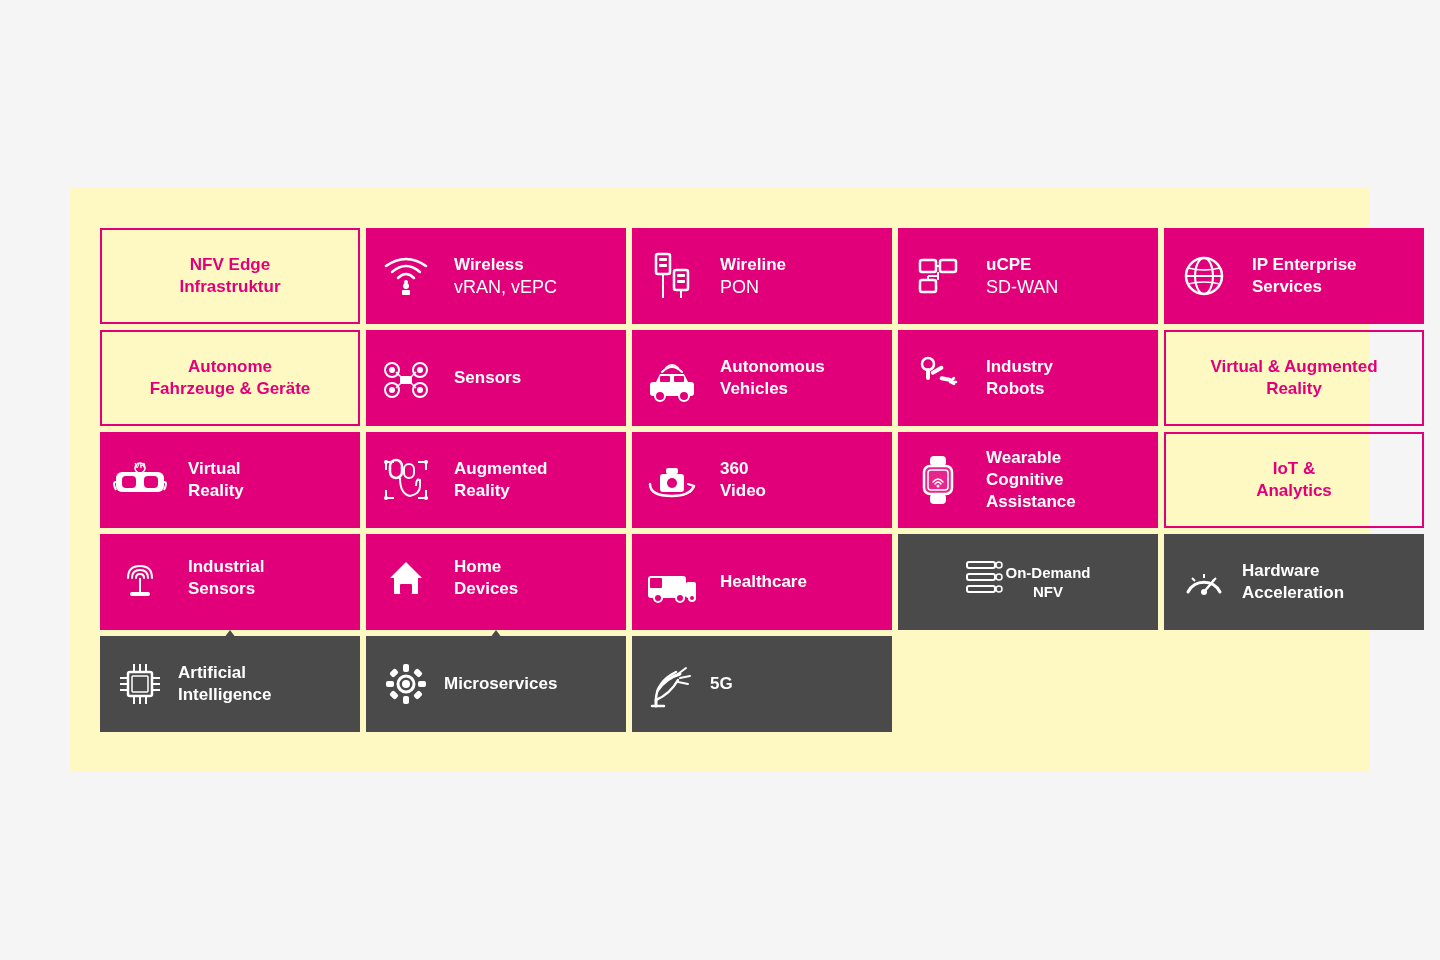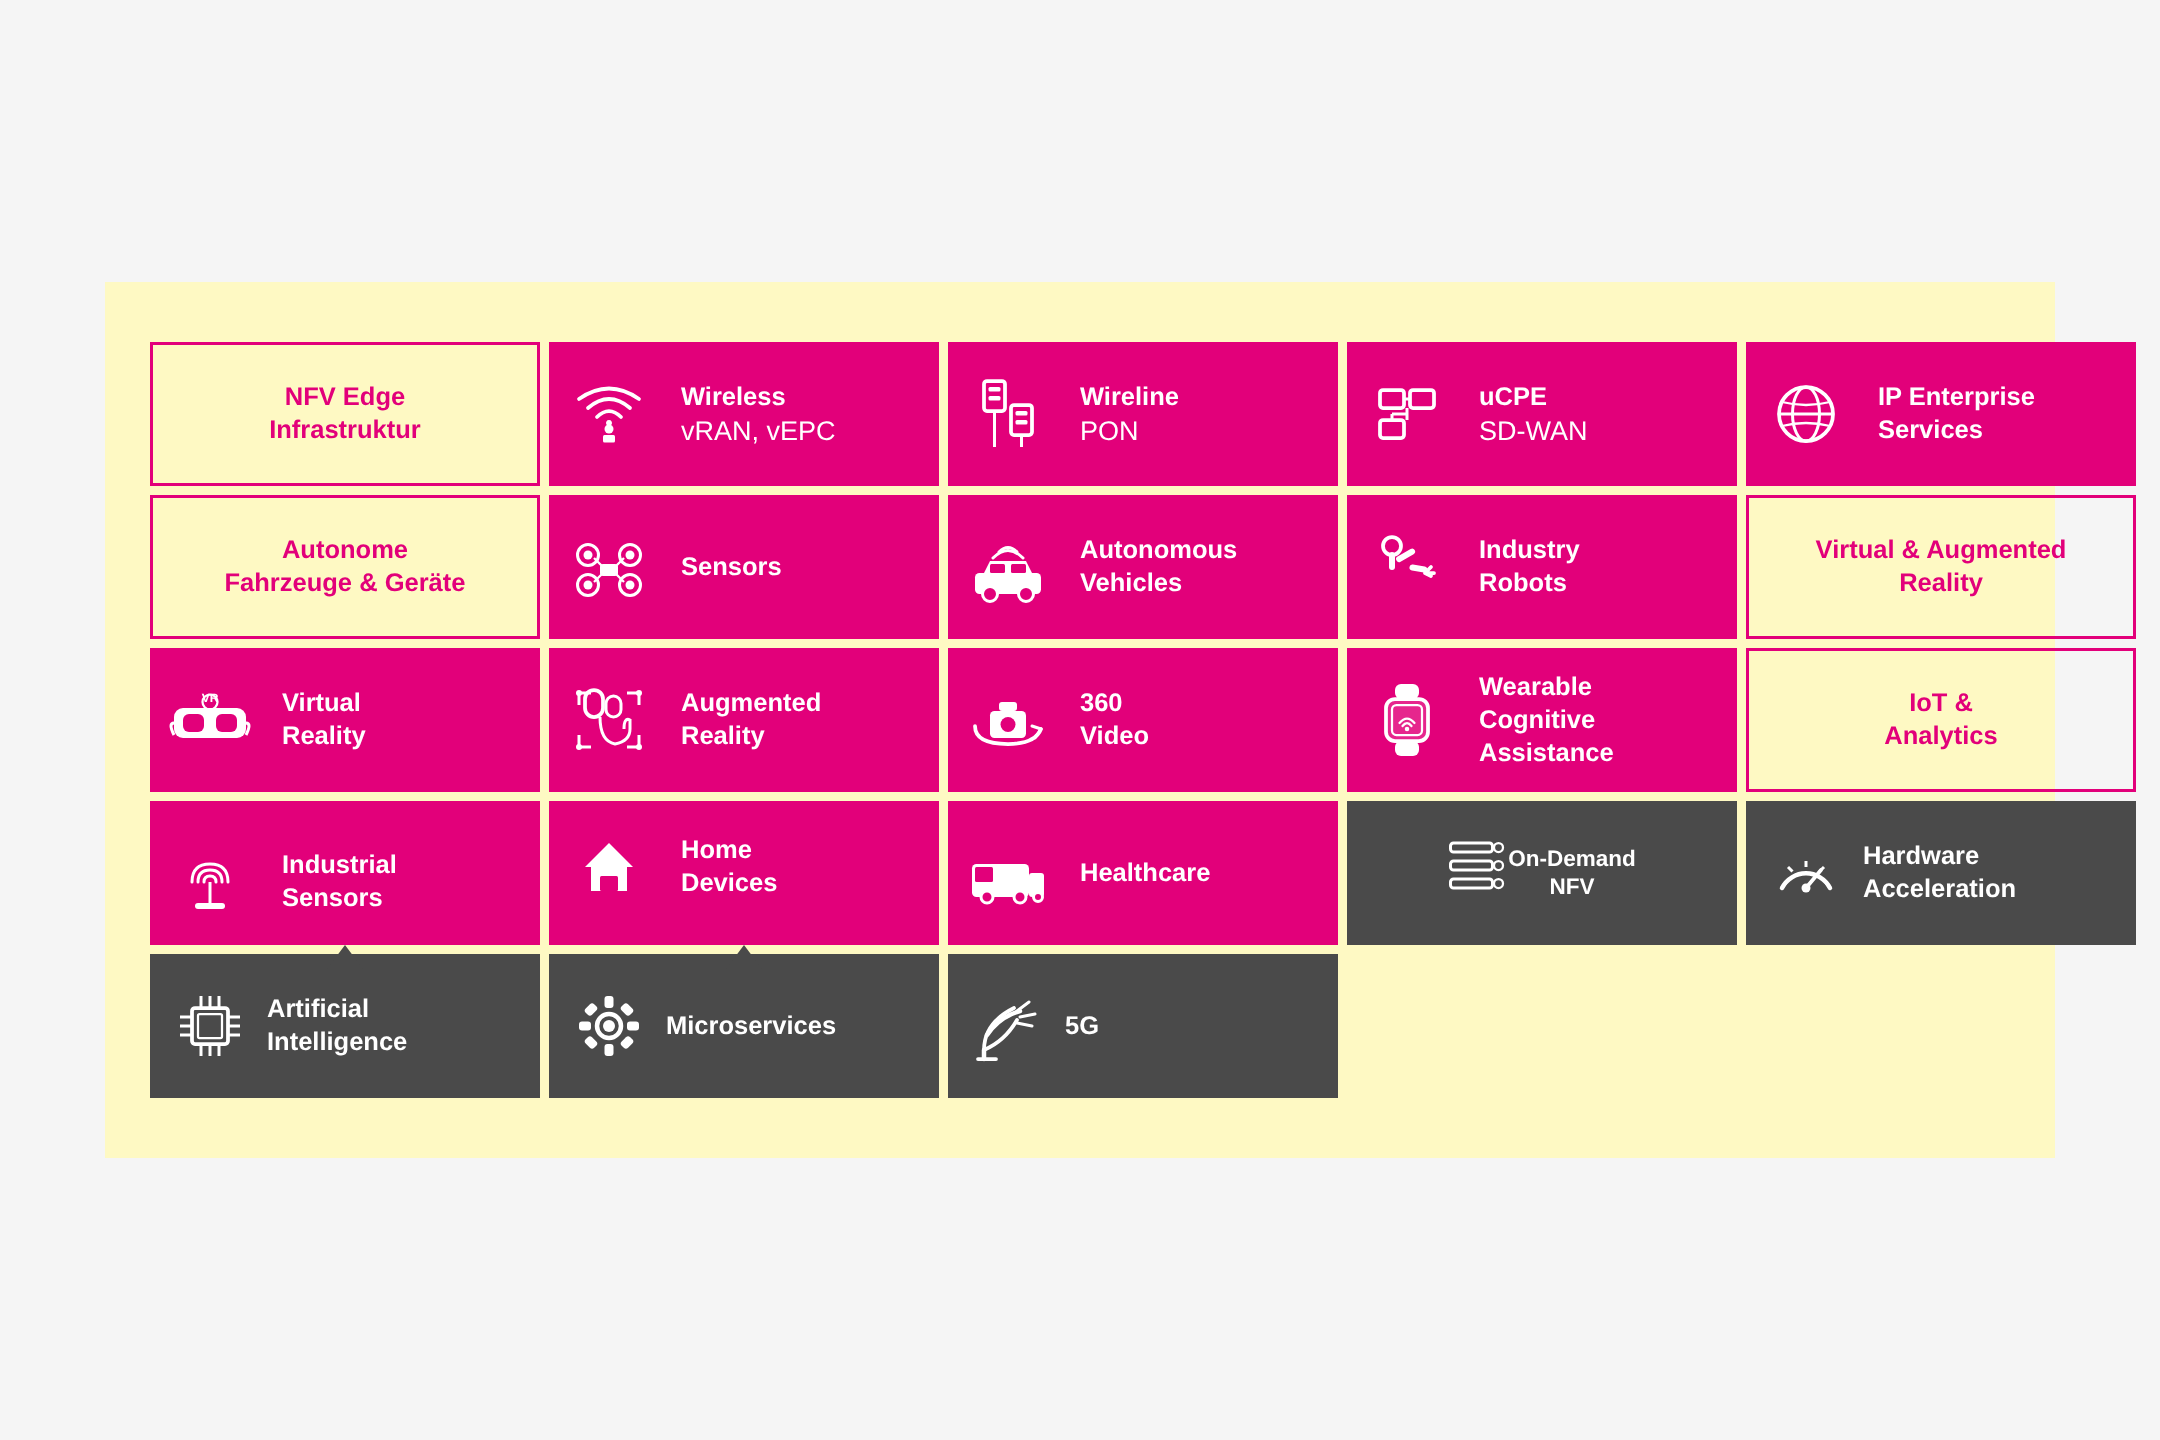--- a/index.html
+++ b/index.html
@@ -342,21 +342,21 @@
       </div>
       <div>
         <div class="cell-text">Wearable<br>Cognitive<br>Assistance</div>
       </div>
     </div>
 
     <div class="label-cell">
       <span>IoT &amp;<br>Analytics</span>
     </div>
 
-    <div class="pink-cell" style="padding-bottom: 20px; align-items: flex-end;">
+    <div class="pink-cell" style="padding-bottom: 20px;">
       <div class="icon-area">
         <svg width="44" height="44" viewBox="0 0 44 44" fill="white">
 
           <path d="M10 22 Q10 10 22 10 Q34 10 34 22" stroke="white" stroke-width="2" fill="none" stroke-linecap="round"></path>
           <path d="M14 22 Q14 14 22 14 Q30 14 30 22" stroke="white" stroke-width="2" fill="none" stroke-linecap="round"></path>
           <path d="M18 22 Q18 18 22 18 Q26 18 26 22" stroke="white" stroke-width="2" fill="none" stroke-linecap="round"></path>
 
           <line x1="22" y1="22" x2="22" y2="36" stroke="white" stroke-width="2"></line>
 
           <rect x="12" y="36" width="20" height="4" rx="2" fill="white"></rect>

